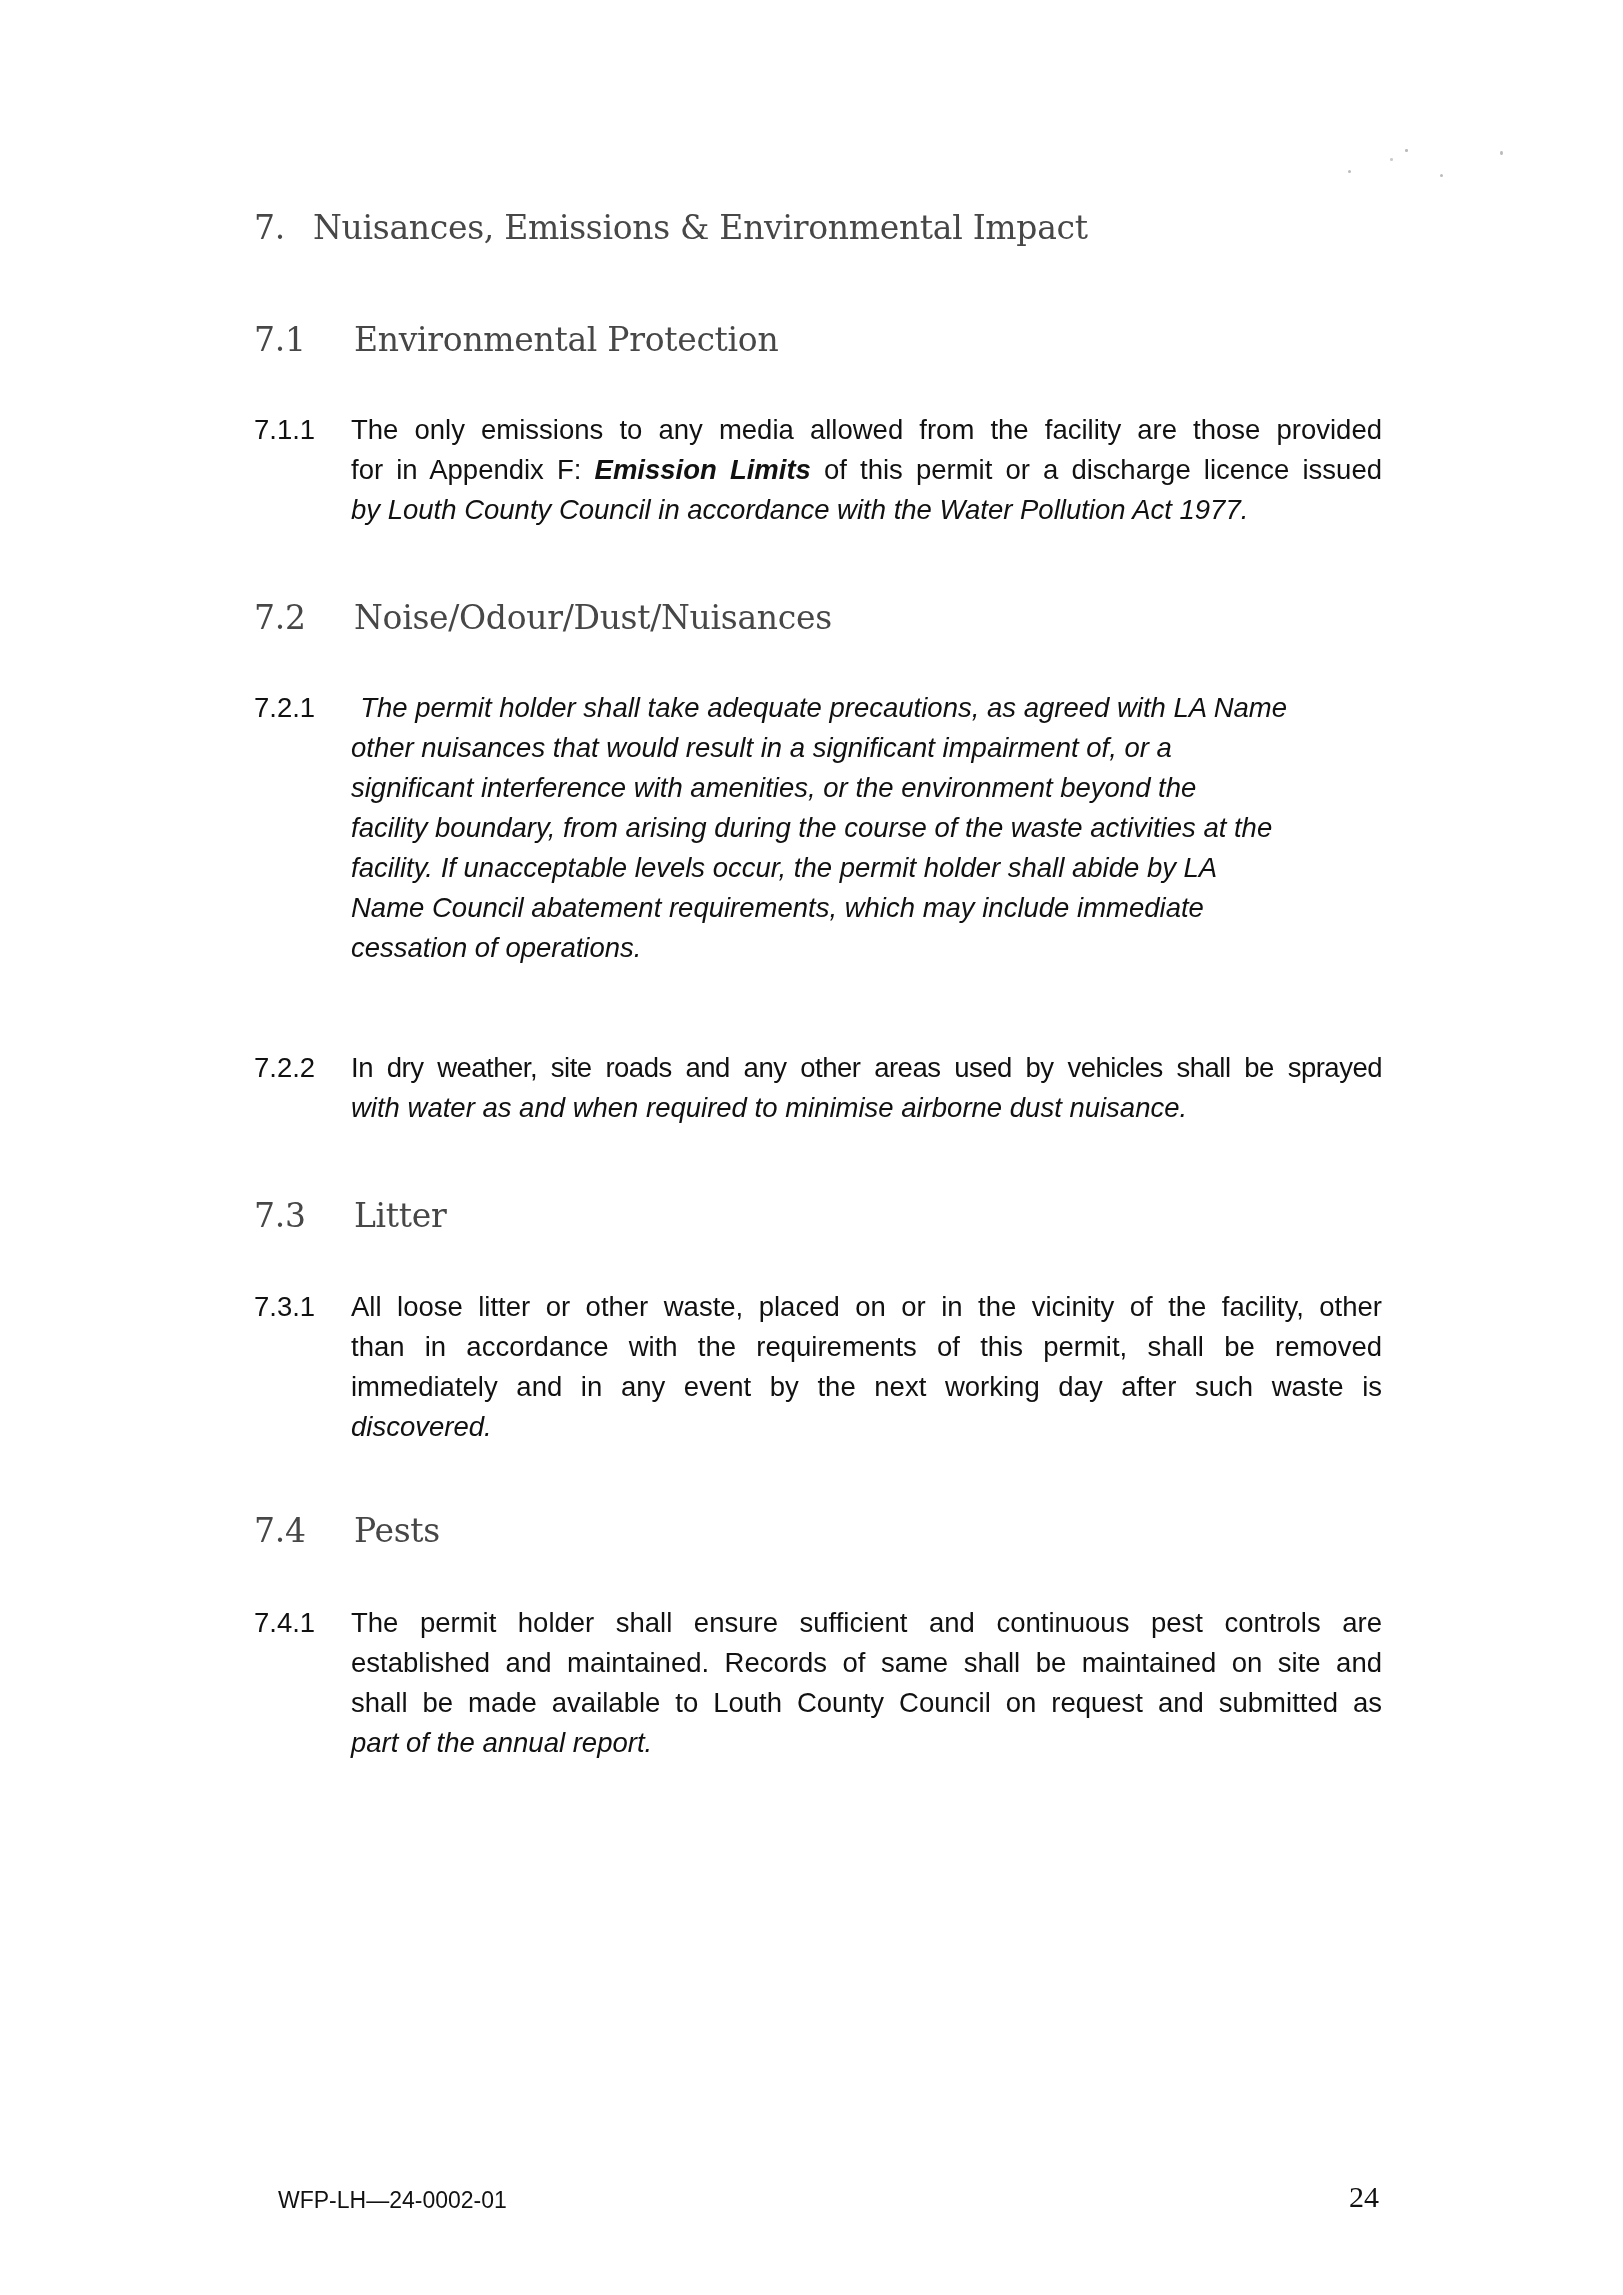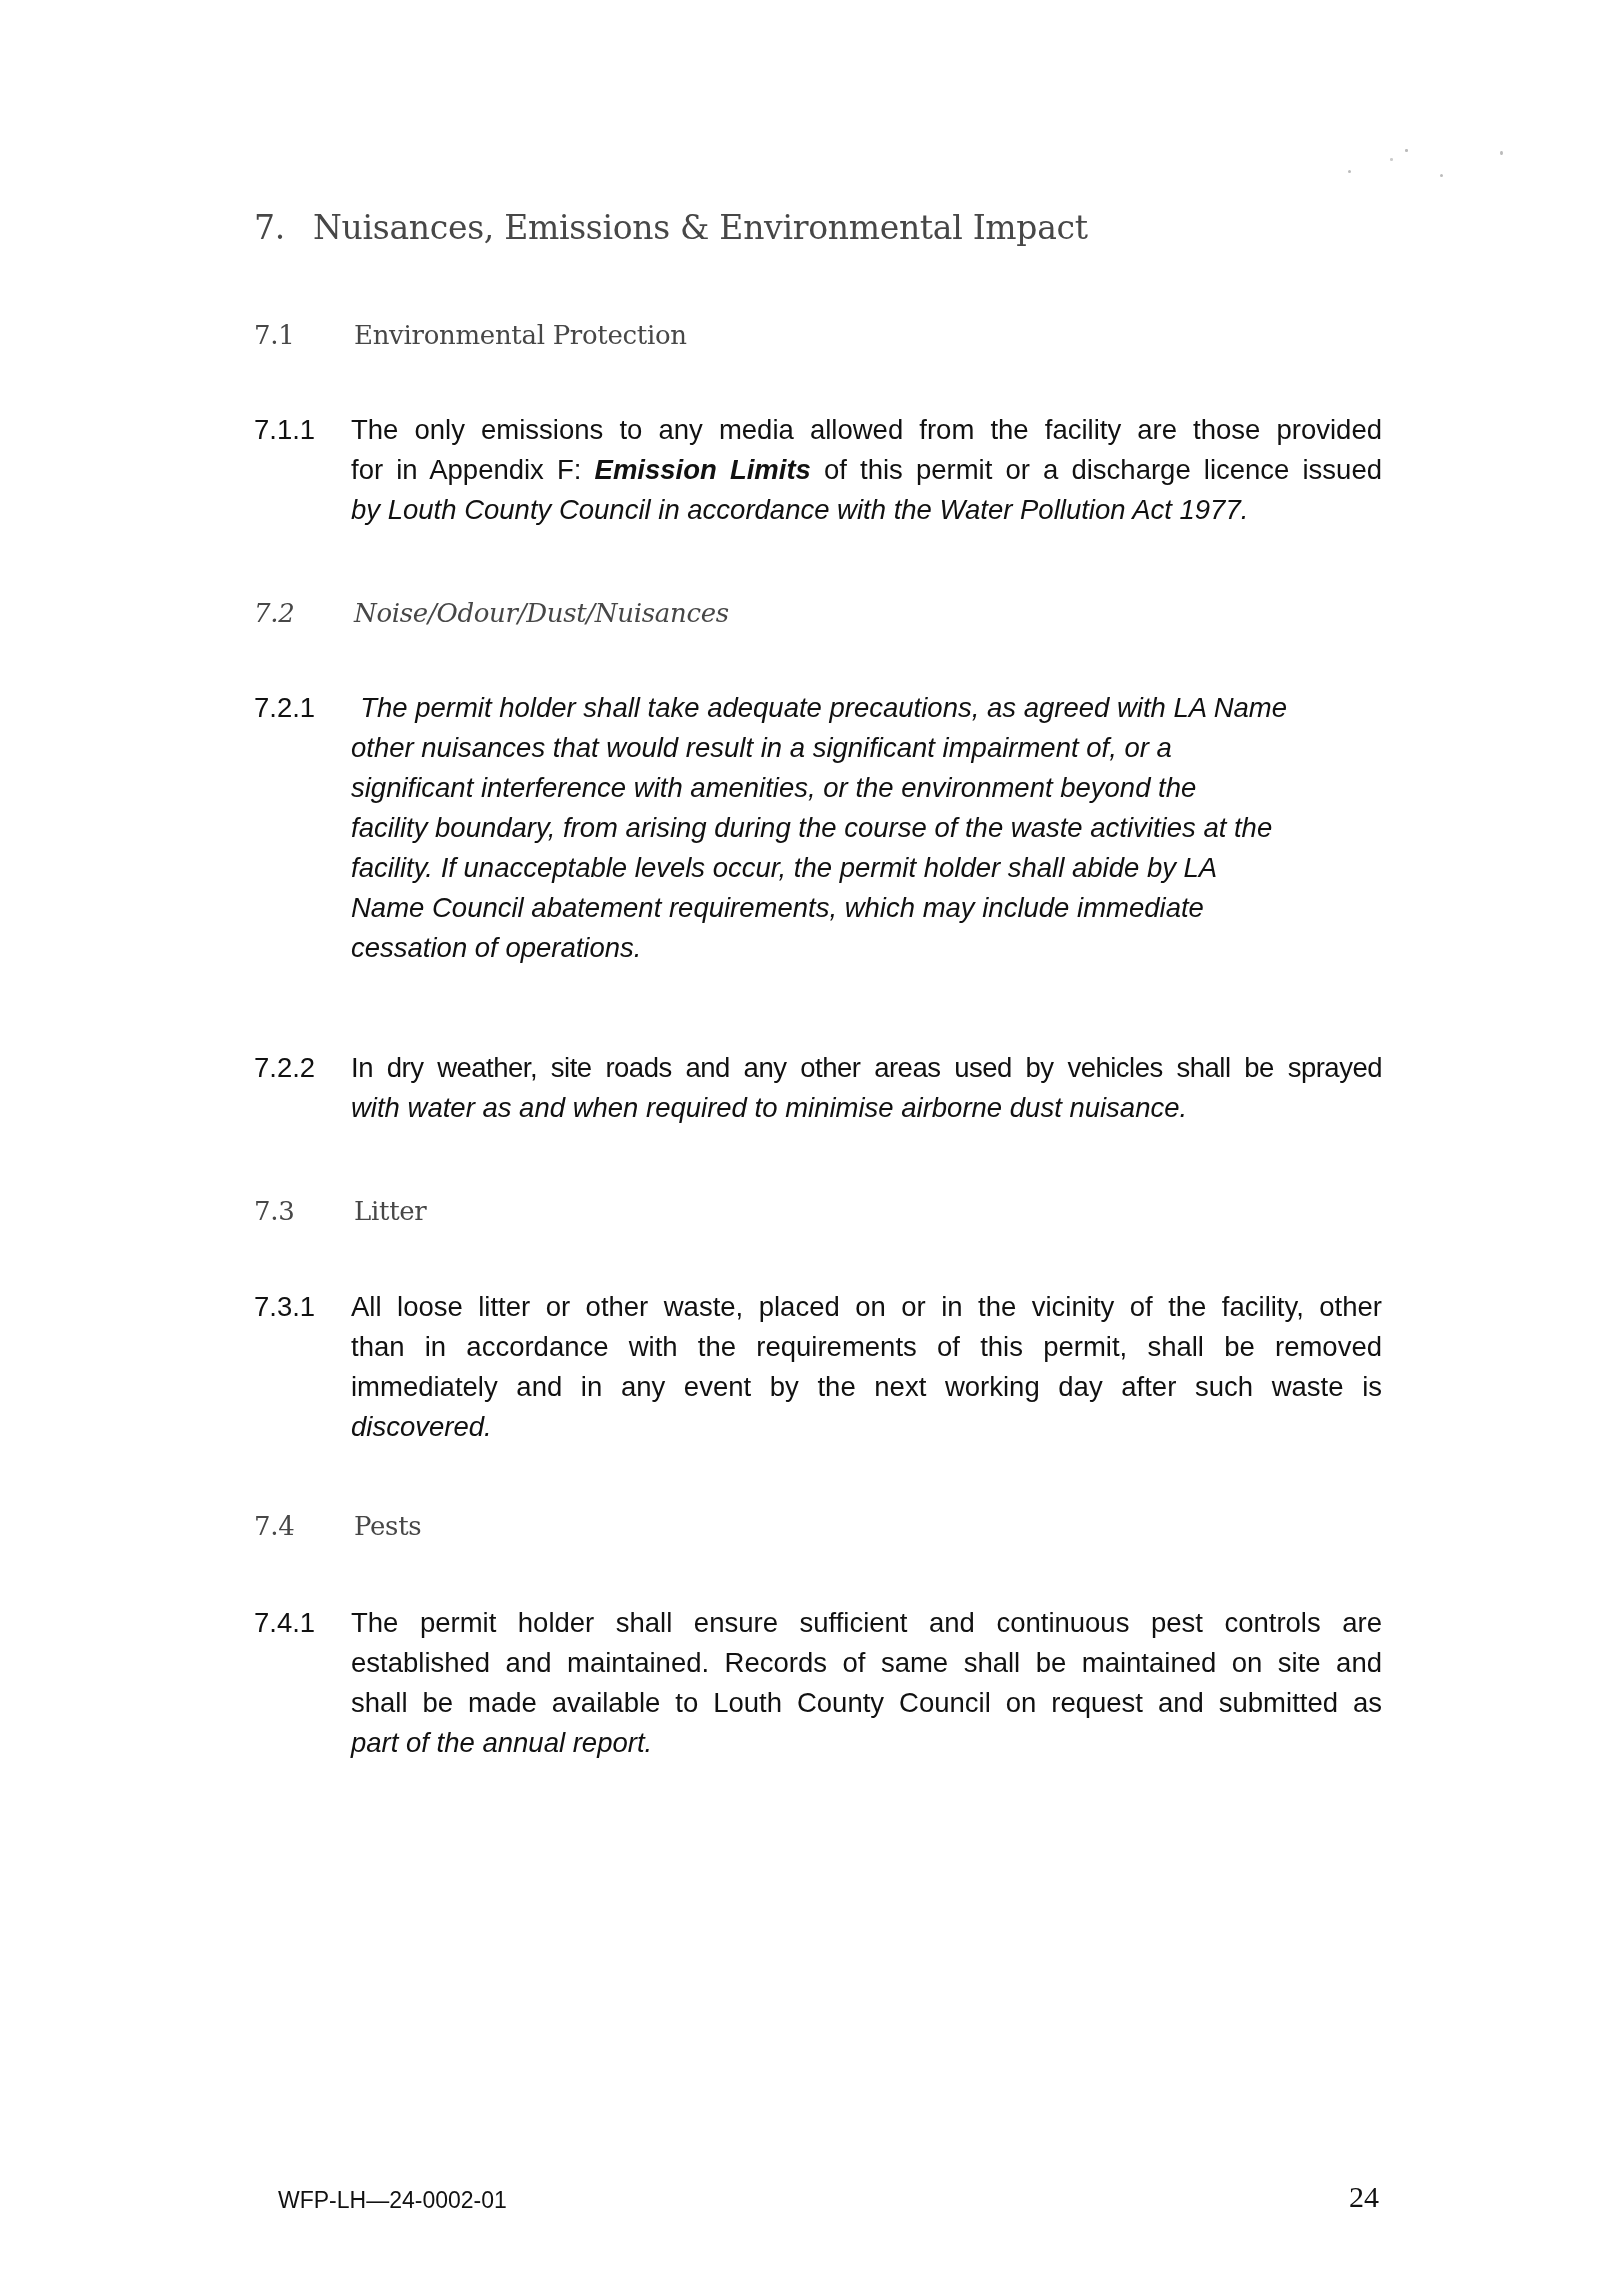--- a/index.html
+++ b/index.html
@@ -1,20 +1,20 @@
 <!DOCTYPE html>
 <html style="font-size:10.5px"><head>
 <meta charset="utf-8">
 <style>
   html, body { margin: 0; padding: 0; background: #ffffff; }
   body { width: 1624px; height: 2295px; position: relative; overflow: hidden; }
   .page { position: absolute; left: 7px; top: 0; width: 1624px; height: 2295px; background: #fff; }
   .h { position: absolute; font-family: "DejaVu Serif", "Liberation Serif", serif; color: #474747; white-space: nowrap; }
   .h1 { font-size: 33px; left: 247px; letter-spacing: -0.3px; }
-  .h2 { font-size: 26px; left: 247px; letter-spacing: -0.3px; }
+  .h2 { font-size: 33px; left: 247px; letter-spacing: -0.3px; }
   .h .num { display: inline-block; }
   .h1 .num { width: 59px; }
   .h2 .num { width: 100px; }
   .clause { position: absolute; left: 247px; width: 1127px; font-family: "Liberation Sans", sans-serif; color: #111; font-size: 27.5px; line-height: 40px; }
   .clause .num { position: absolute; left: 0; top: 0; }
   .clause .body { position: absolute; left: 97px; width: 1031px; text-align: justify; }
   .clause .body.ragged { text-align: left; }
   .body em { font-style: italic; font-weight: bold; }
   .line { display: block; white-space: nowrap; font-style: italic; }
   .jl { display: block; text-align: justify; text-align-last: justify; white-space: normal; }
@@ -43,21 +43,21 @@
 
   <div class="clause" style="top:410px;">
     <span class="num">7.1.1</span>
     <div class="body">
       <span class="jl">The only emissions to any media allowed from the facility are those provided</span>
       <span class="jl"><span>for in Appendix F: </span><em>Emission Limits</em><span> of this permit or a discharge licence issued</span></span>
       <span class="line">by Louth County Council in accordance with the Water Pollution Act 1977.</span>
     </div>
   </div>
 
-  <div class="h h2" style="top:598px;font-style:italic;">
+  <div class="h h2" style="top:598px;">
     <span class="num">7.2</span><span>Noise/Odour/Dust/Nuisances</span>
   </div>
 
   <div class="clause" style="top:688px;">
     <span class="num">7.2.1</span>
     <div class="body ragged">
       <span class="line" style="padding-left:9.2px;">The permit holder shall take adequate precautions, as agreed with LA Name</span>
       <span class="line">other nuisances that would result in a significant impairment of, or a</span>
       <span class="line">significant interference with amenities, or the environment beyond the</span>
       <span class="line">facility boundary, from arising during the course of the waste activities at the</span>

